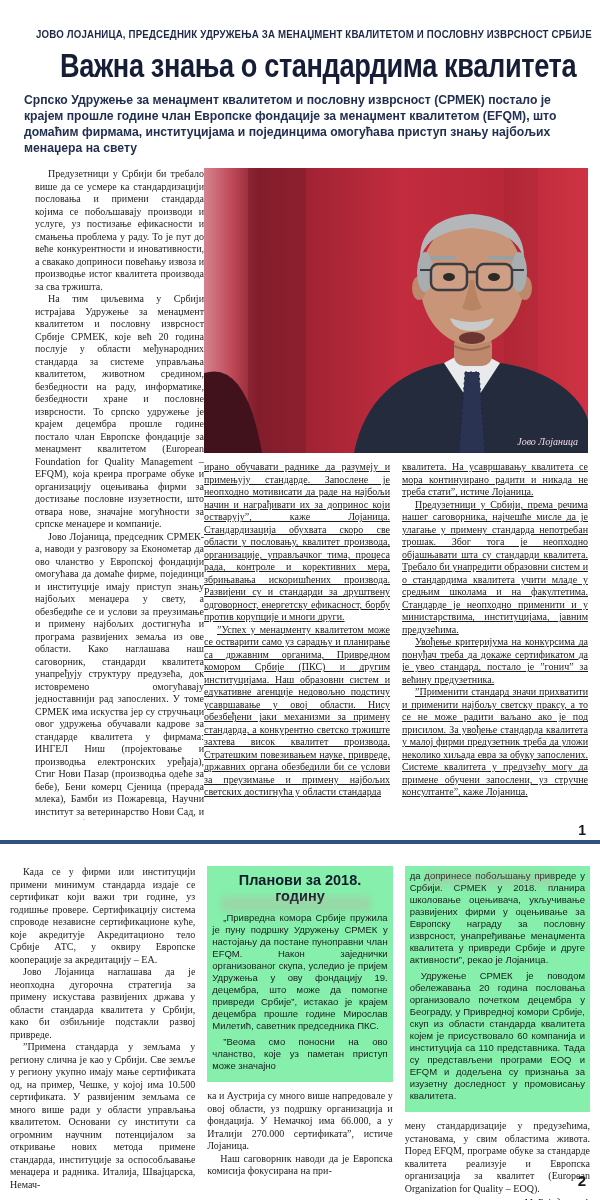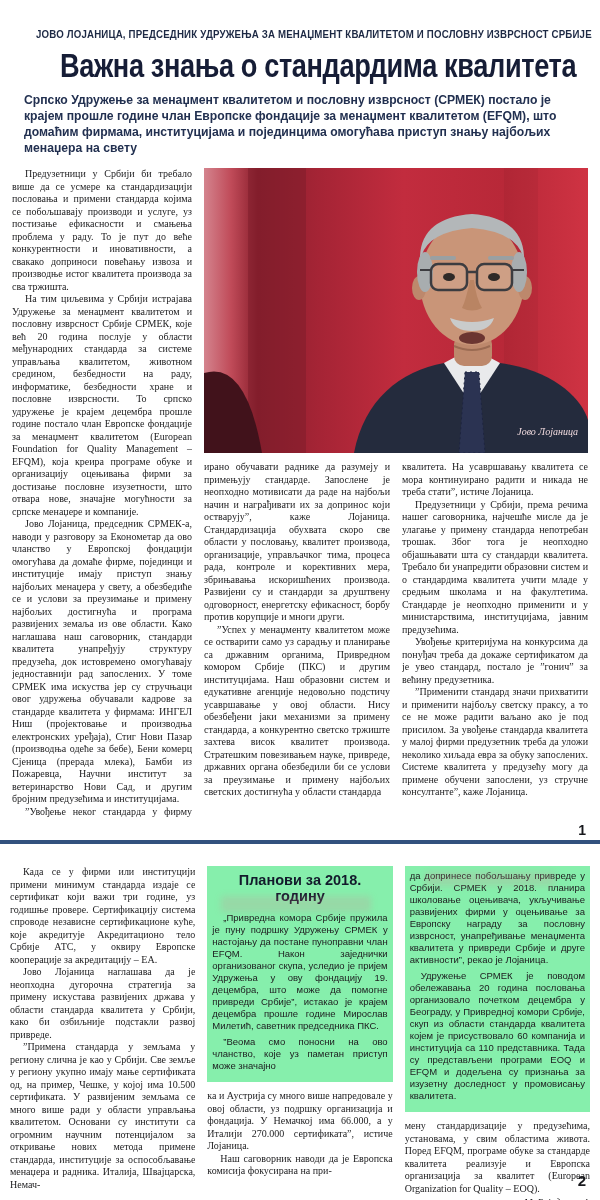--- a/index.html
+++ b/index.html
@@ -6,29 +6,29 @@
   .page{position:relative;width:600px;height:1200px;background:#fff;overflow:hidden;
         font-family:"Liberation Serif",serif;color:#1c1c1e;}
   .kicker{margin-top:28px;text-align:center;font-family:"Liberation Sans",sans-serif;
           font-weight:700;font-size:11px;letter-spacing:.2px;color:#1d2944;
           white-space:nowrap;transform:scaleX(.88);transform-origin:center;}
   .headline{margin:6px 0 8px;text-align:center;font-family:"Liberation Sans",sans-serif;
             font-weight:700;font-size:34px;color:#161d36;white-space:nowrap;
             transform:scaleX(.8);transform-origin:center;letter-spacing:-.5px;}
   .lead{padding:0 24px;font-family:"Liberation Sans",sans-serif;
         font-weight:700;font-size:12.2px;line-height:1.3;color:#223050;}
-  .body1{display:flex;gap:12px;padding:0 12px;margin-top:12px;height:652px;overflow:hidden;}
+  .body1{display:flex;padding:0 12px;margin-top:12px;height:652px;overflow:hidden;margin-left:23px;}
   .colA{width:186px;height:652px;overflow:hidden;}
   .colBC{width:384px;}
   .photo{position:relative;width:384px;height:285px;overflow:hidden;}
   .photo svg{display:block;}
-  .caption{position:absolute;right:10px;bottom:16px;font-style:italic;font-size:10px;
+  .caption{position:absolute;right:10px;bottom:6px;font-style:italic;font-size:10px;
            color:#f0dade;}
   .colBC-text{display:flex;gap:12px;margin-top:8px;height:359px;overflow:hidden;}
-  .colB,.colC{width:186px;overflow:hidden;}
+  .colB,.colC{width:186px;overflow:hidden;text-decoration:underline;}
   .serifcol p{margin:0;text-align:justify;font-size:10px;line-height:12.5px;text-indent:13px;}
   .serifcol p.cont{text-indent:0;}
   .pgnumrow{padding:0 14px;text-align:right;font-family:"Liberation Sans",sans-serif;
             font-weight:700;font-size:14px;color:#17181c;margin-top:2px;}
   .divider{height:4px;background:#32517e;margin-top:2px;}
   .body2{display:flex;gap:12px;padding:0 10px;margin-top:22px;height:337px;overflow:hidden;}
   .col2A{width:186px;height:337px;overflow:hidden;}
   .col2B,.col2C{width:186px;overflow:hidden;}
   .col2C{height:337px;}
   .insert{position:relative;background:#86efac;padding:4px 5px 6px;margin-bottom:8px;}

